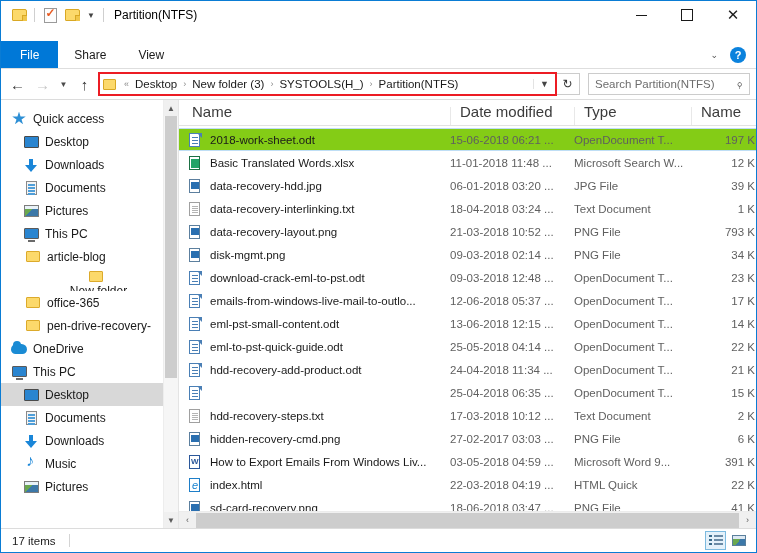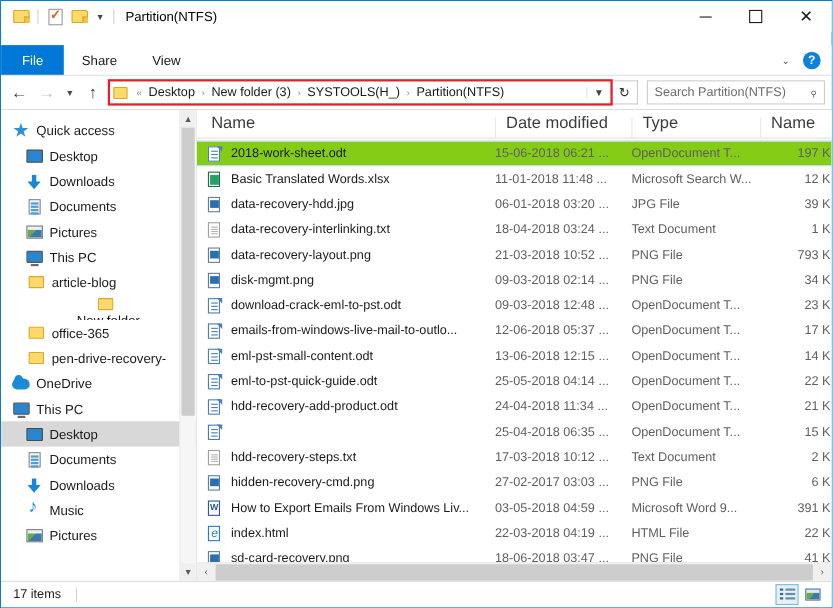--- a/index.html
+++ b/index.html
@@ -791,21 +791,21 @@
             <div class="cell-size">391 K</div>
           </div>
           <div class="row">
             <div class="cell-name">
               <span class="fico html">
                 <span class="sheet"></span>
               </span>
               <span>index.html</span>
             </div>
             <div class="cell-date">22-03-2018 04:19 ...</div>
-            <div class="cell-type">HTML File</div>
+            <div class="cell-type">HTML Quick</div>
             <div class="cell-size">22 K</div>
           </div>
           <div class="row">
             <div class="cell-name">
               <span class="fico img">
                 <span class="sheet"></span>
               </span>
               <span>sd-card-recovery.png</span>
             </div>
             <div class="cell-date">18-06-2018 03:47 ...</div>

